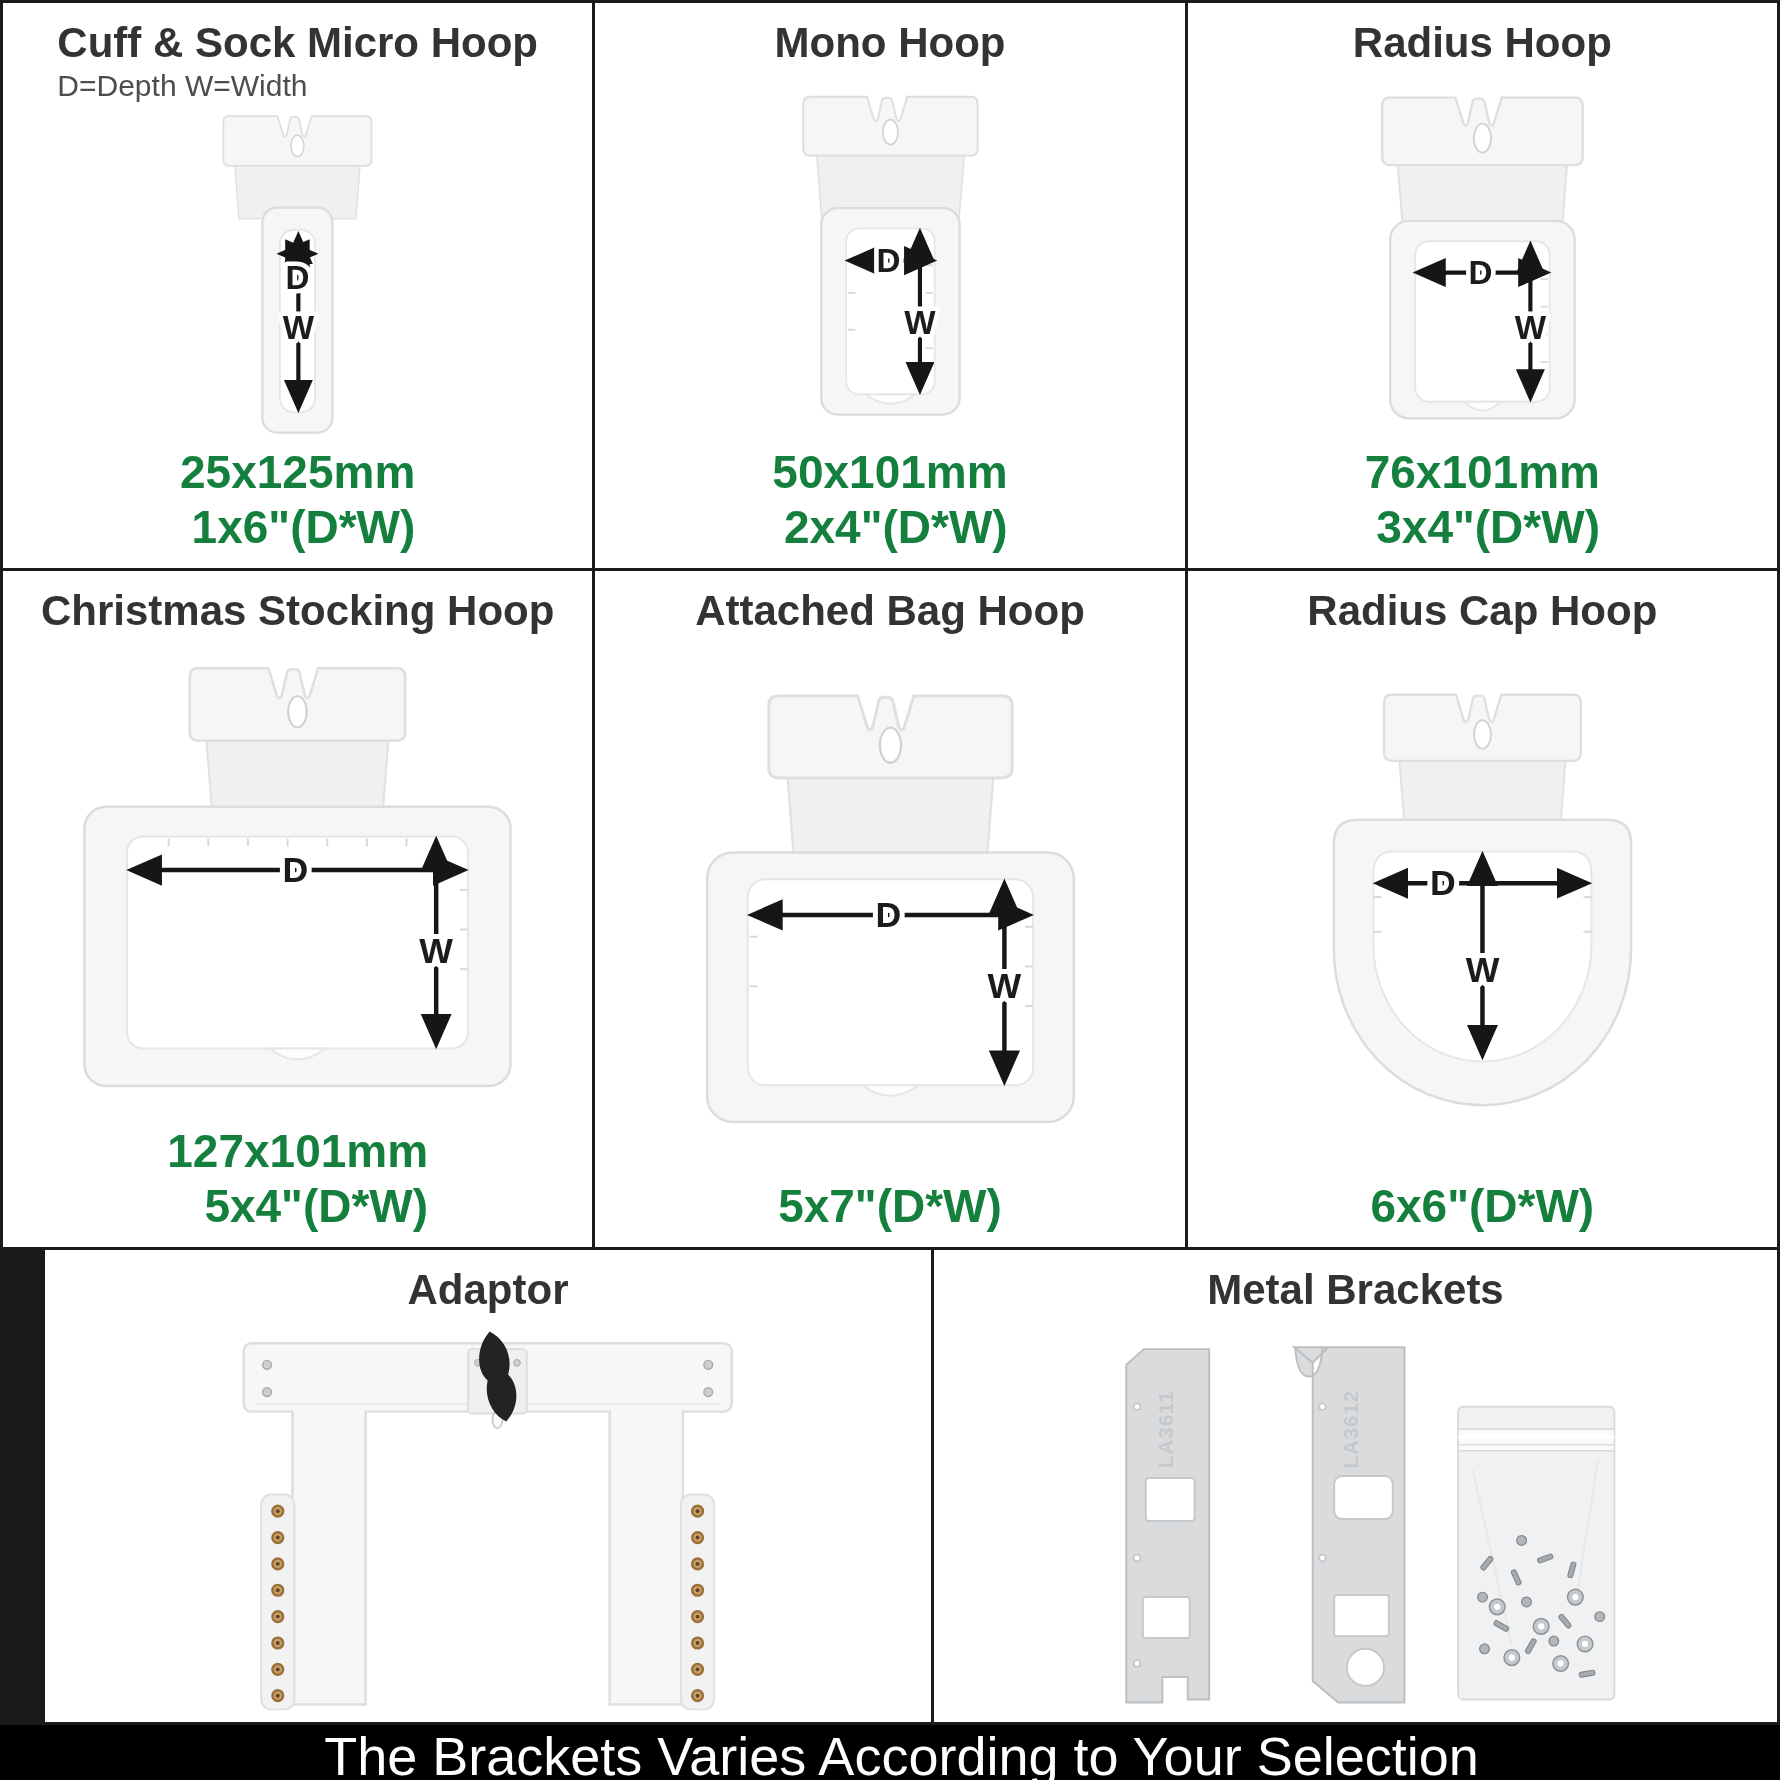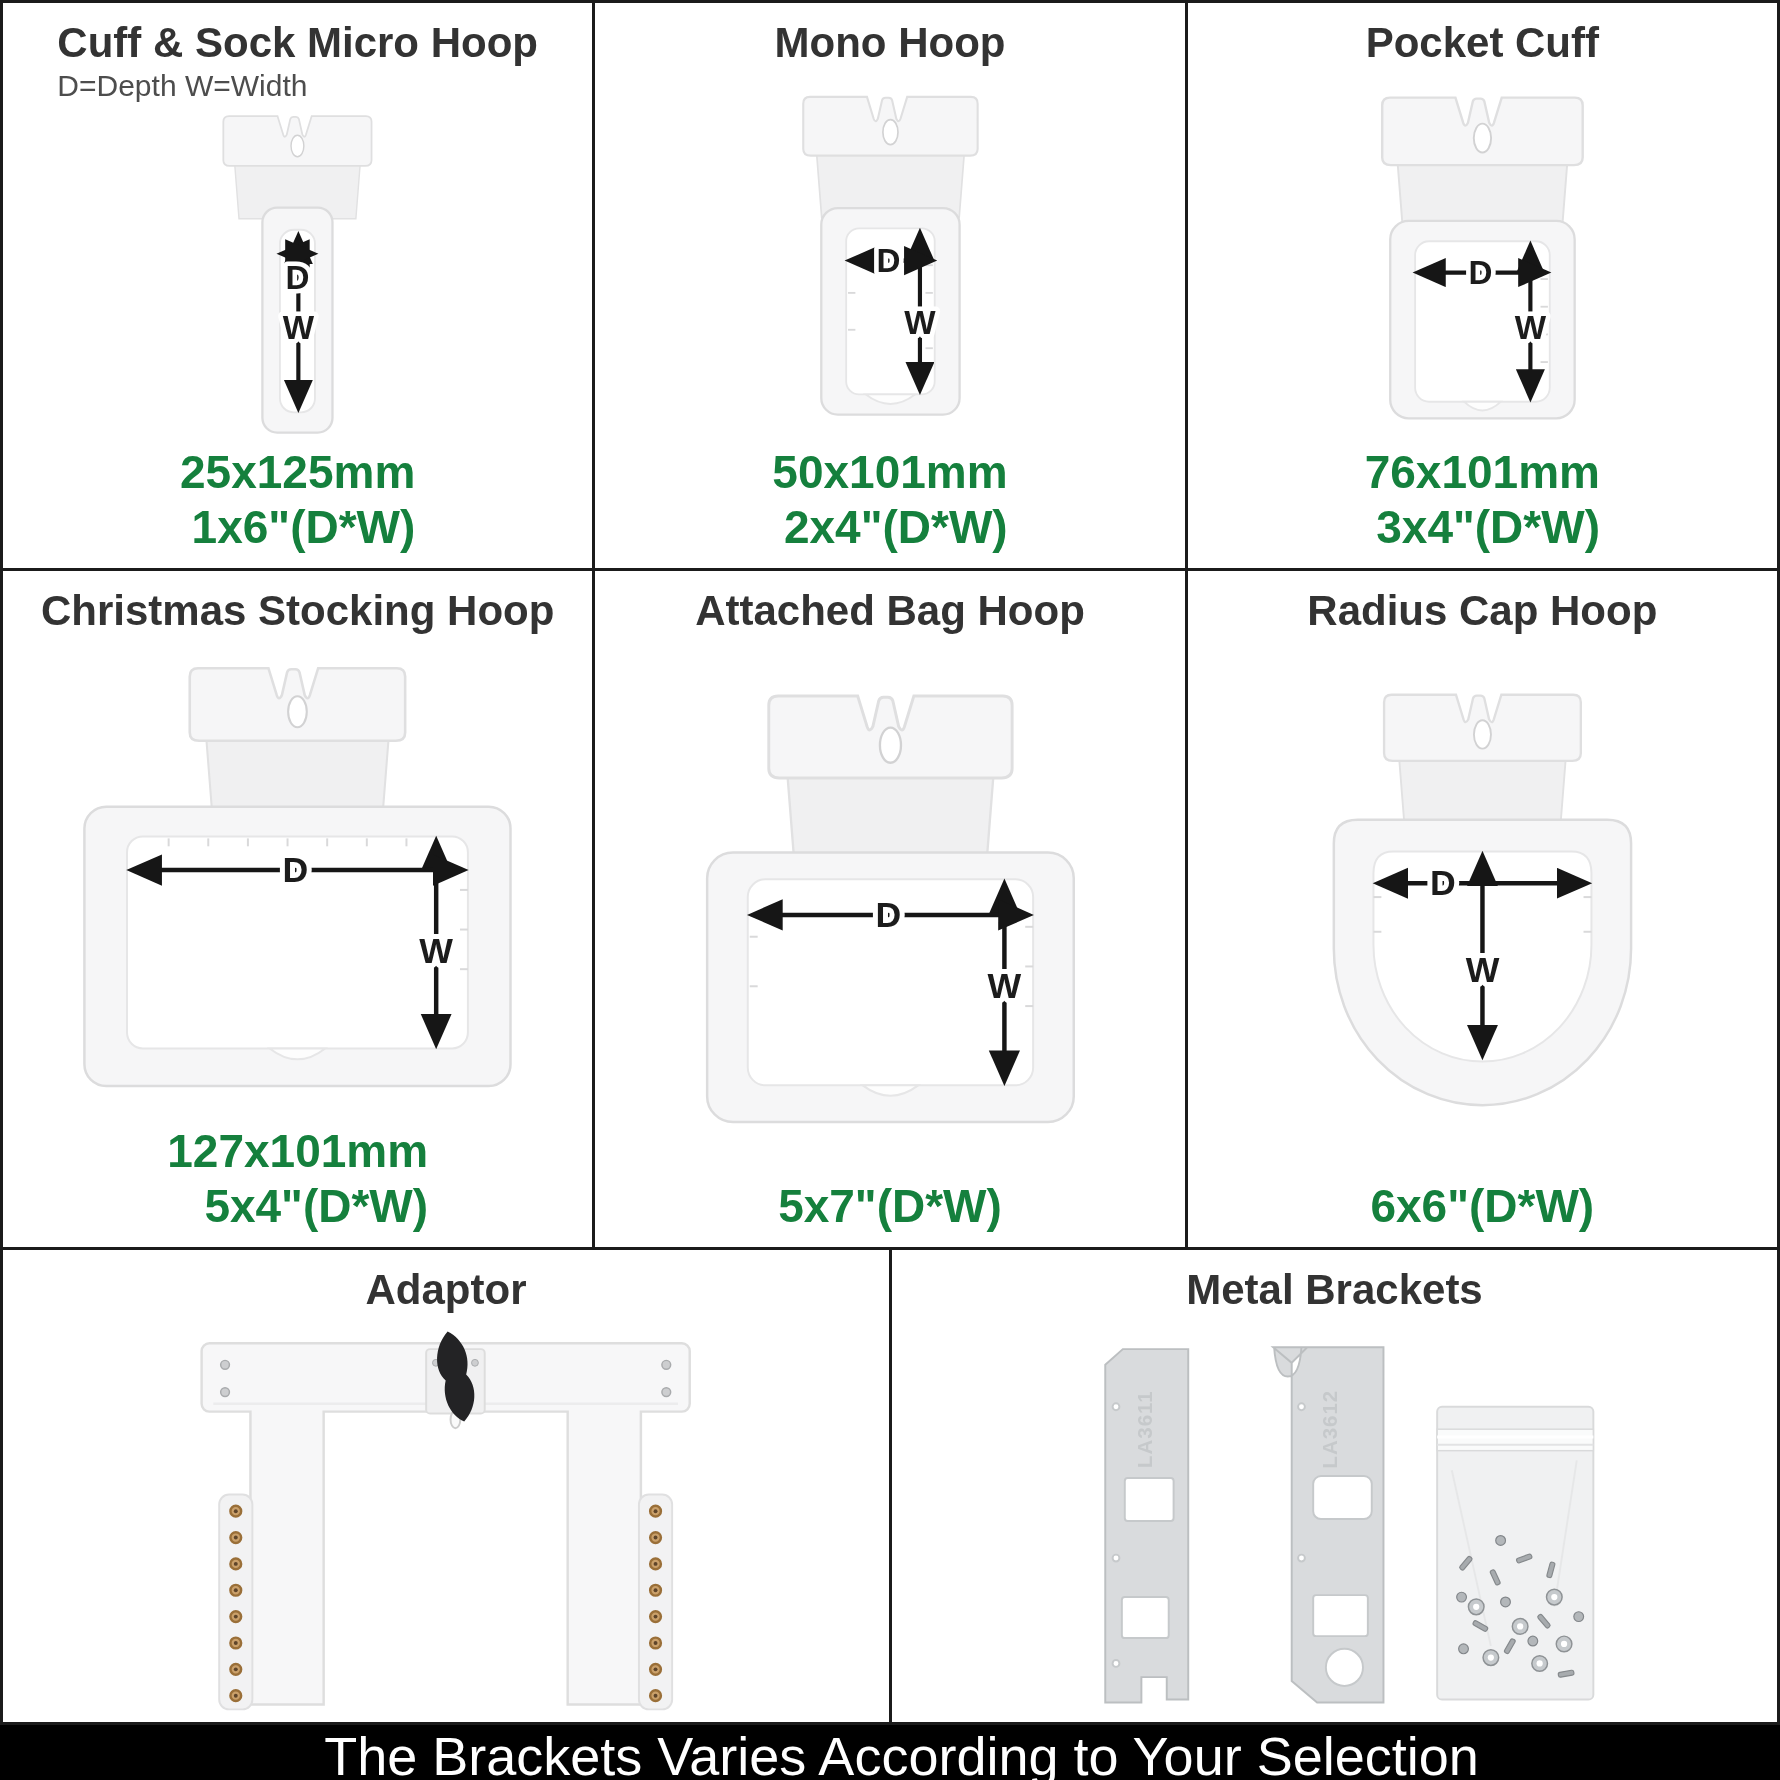--- a/index.html
+++ b/index.html
@@ -1,21 +1,21 @@
 <!DOCTYPE html>
 <html><head>
 <meta charset="utf-8">
 <style>
   html,body{margin:0;padding:0;background:#fff;}
   .page{width:1780px;height:1780px;font-family:"Liberation Sans",sans-serif;display:flex;flex-direction:column;box-sizing:border-box;background:#fff;}
   .board{background:#1b1b1b;padding:3px;display:flex;flex-direction:column;gap:3px;}
   .row{display:grid;gap:3px;}
   .r1{grid-template-columns:repeat(3,1fr);height:565px;}
   .r2{grid-template-columns:repeat(3,1fr);height:676px;}
-  .r3{grid-template-columns:886px 1fr;height:472px;}
+  .r3{grid-template-columns:886px 1fr;height:472px;margin-left:42px;}
   .panel{background:#fff;display:flex;flex-direction:column;align-items:center;overflow:hidden;}
   .head{margin-top:16px;text-align:center;}
   .head-block{display:inline-block;text-align:left;}
   .title{font-size:42px;font-weight:bold;color:#333;line-height:1.15;margin:0;text-align:center;}
   .head-block .title{text-align:left;}
   .subtitle{font-size:30px;color:#4d4d4d;margin-top:2px;}
   .art{flex:1;display:flex;align-items:center;justify-content:center;width:100%;}
   .p-sm svg.hoop{height:332px;}
   .p-lg svg.hoop{height:436px;}
   .p-bot svg.hoop{height:410px;}
@@ -105,21 +105,21 @@
           </svg>
         </div>
         <div class="dims">
           <div>50x101mm</div>
           <div>2x4"(D*W)</div>
         </div>
       </section>
 
       <section class="panel p-sm">
         <div class="head">
-            <h2 class="title">Pocket Cuff</h2>
+            <h2 class="title">Radius Hoop</h2>
           </div>
         <div class="art">
           <svg class="hoop" viewBox="0 0 400 360">
             <use href="#bracket" x="85" y="2" width="230" height="162"></use>
             <rect class="frame" x="100" y="142" width="200" height="214" rx="20"></rect>
             <rect class="opening" x="127" y="164" width="146" height="174" rx="15"></rect>
             <g>
               <line class="tick" x1="263" y1="205" x2="271" y2="205"></line>
               <line class="tick" x1="263" y1="235" x2="271" y2="235"></line>
               <line class="tick" x1="263" y1="265" x2="271" y2="265"></line>

